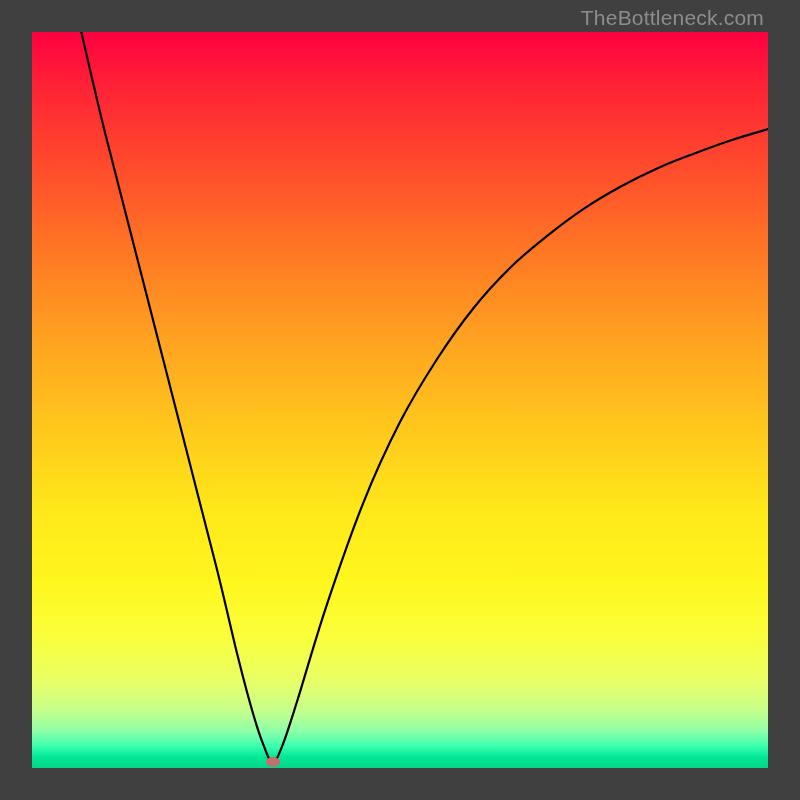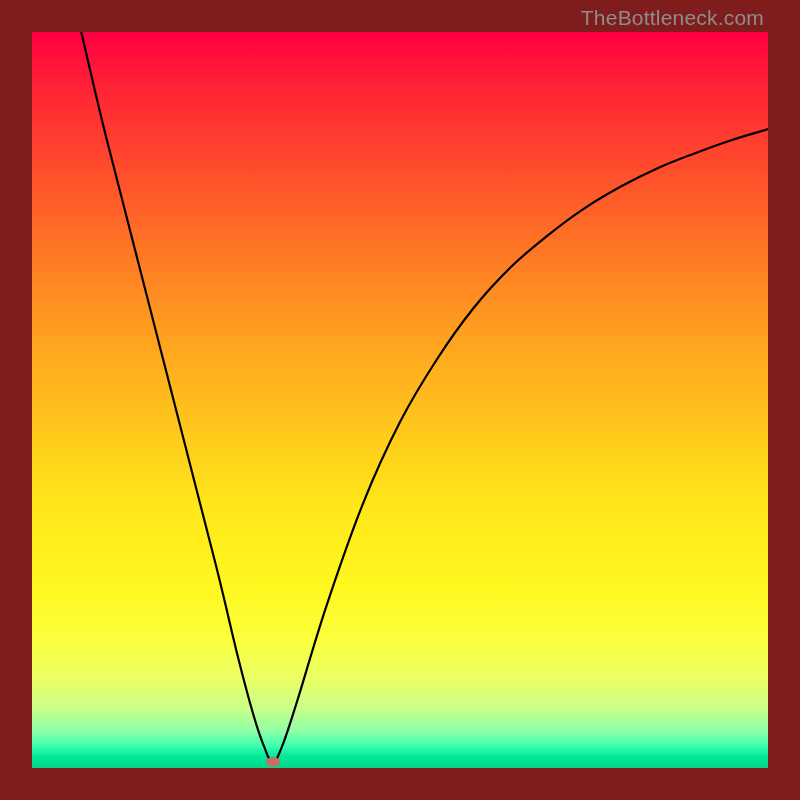--- a/index.html
+++ b/index.html
@@ -10,21 +10,21 @@
     background: #000;
     overflow: hidden;
     font-family: Arial, Helvetica, sans-serif;
   }
   .frame {
     position: absolute;
     top: 0;
     left: 0;
     width: 800px;
     height: 800px;
-    background: #7f1d1d;
+    background: #404040;
   }
   .plot-area {
     position: absolute;
     top: 32px;
     left: 32px;
     width: 736px;
     height: 736px;
     background: linear-gradient(to bottom,
       #ff0040 0%,
       #ff2535 8%,

